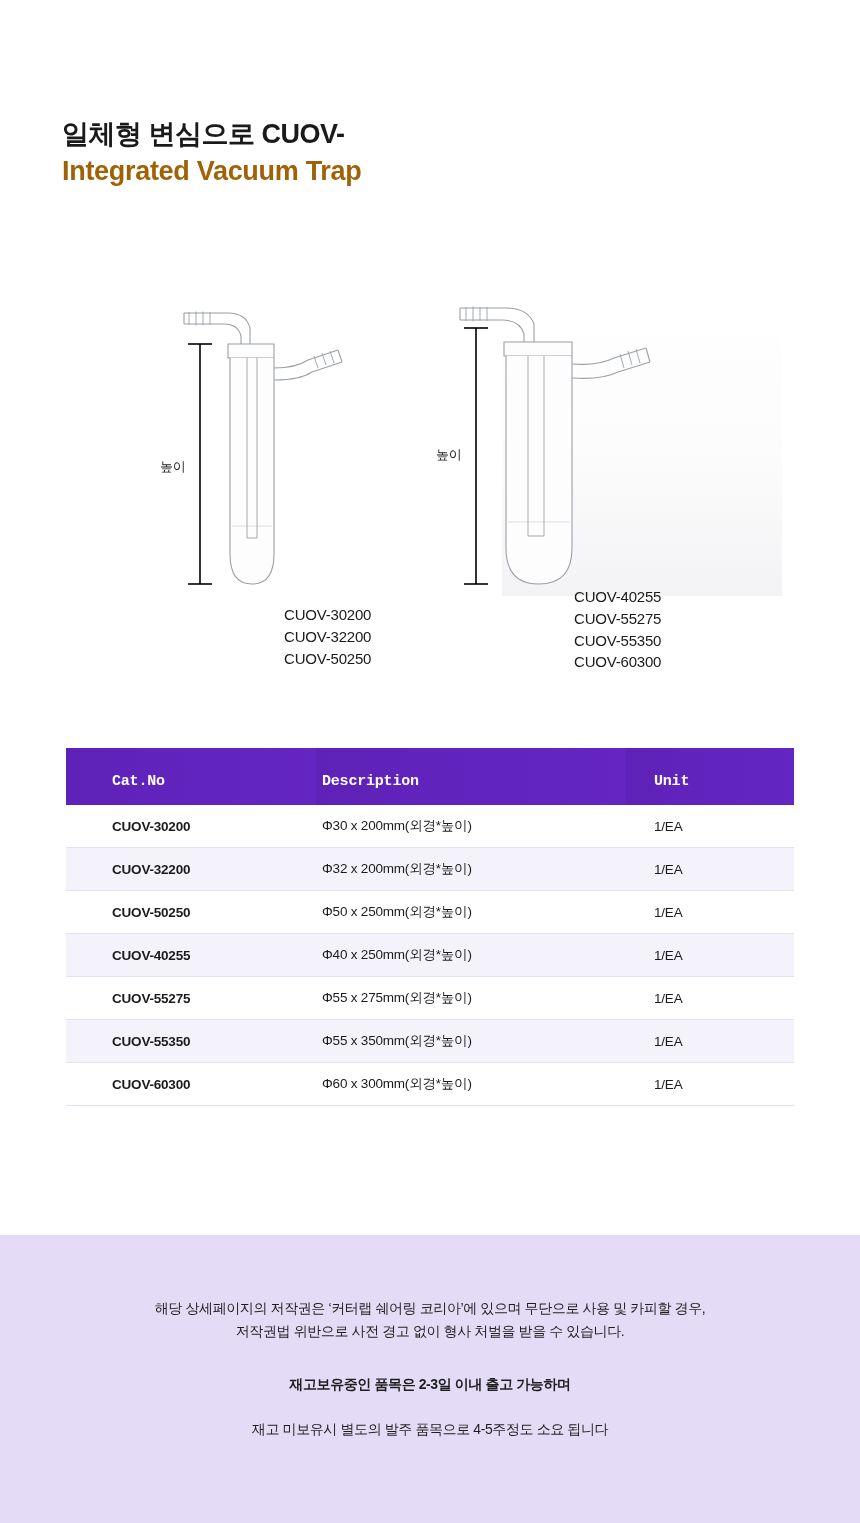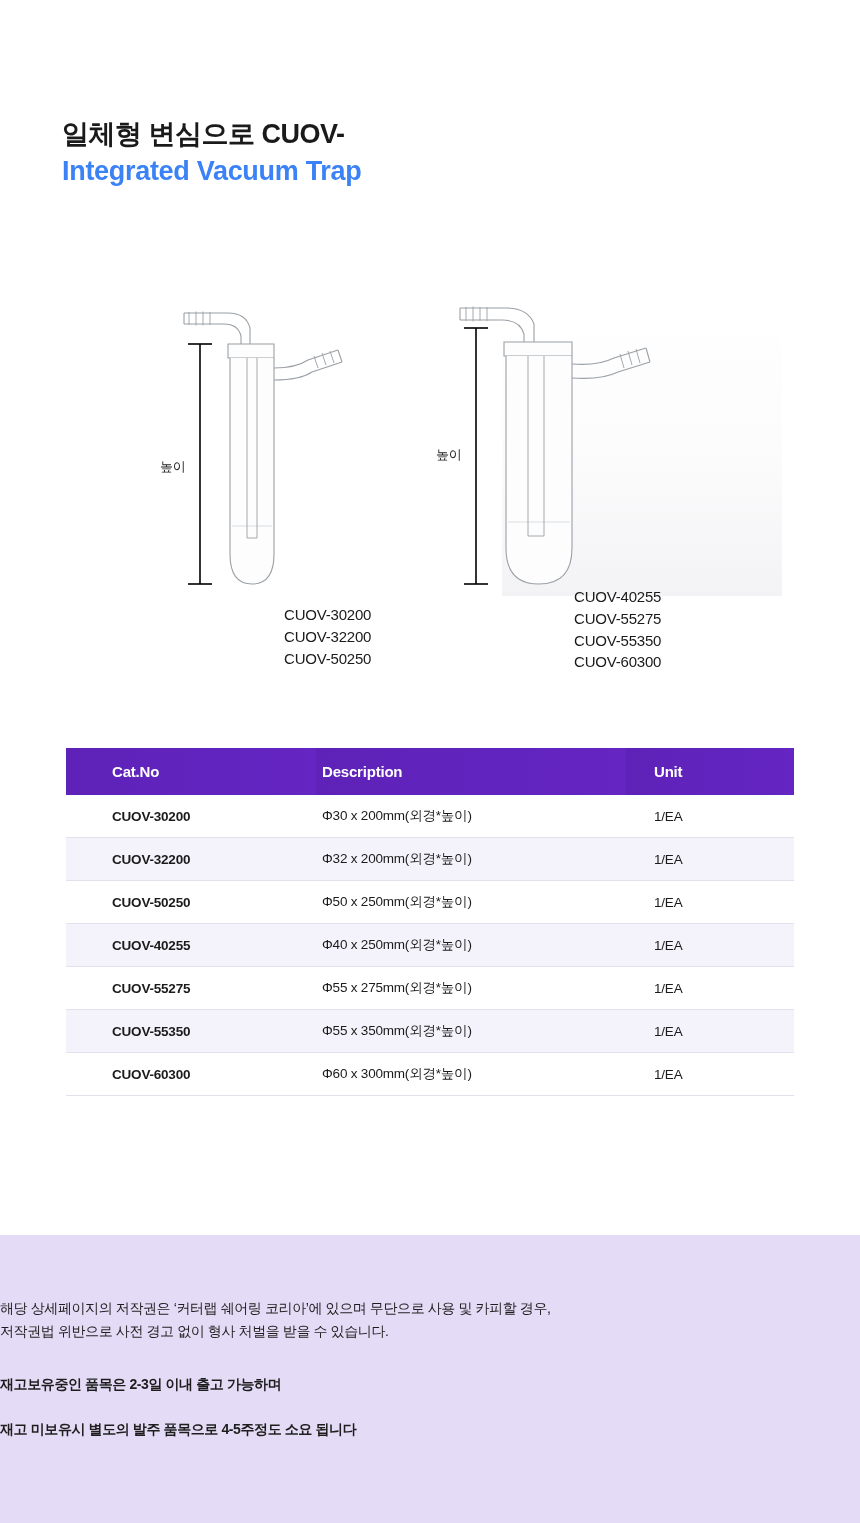--- a/index.html
+++ b/index.html
@@ -28,21 +28,21 @@
     font-size: 27px;
     font-weight: bold;
     color: #1a1a1a;
     letter-spacing: -0.5px;
     line-height: 1.25;
     margin: 0;
   }
   .title-en {
     font-size: 27px;
     font-weight: bold;
-    color: #3b82f6;
+    color: #a16207;
     letter-spacing: -0.3px;
     line-height: 1.25;
     margin: 3px 0 0 0;
   }
 
   
   .figures {
     position: absolute;
     left: 62px;
     top: 286px;
@@ -99,22 +99,23 @@
     border-collapse: collapse;
     table-layout: fixed;
   }
   table.spec thead th {
     background: #5b21b6;
     background: linear-gradient(90deg, #5e22b8 0%, #6425c2 100%);
     color: #ffffff;
     font-size: 15px;
     font-weight: bold;
     text-align: left;
-    padding: 15px 0 15px 0;
+    padding: 25px 0 15px 0;
     letter-spacing: -0.2px;
+    font-family: Liberation Mono, monospace;
   }
   table.spec thead th.c1 { padding-left: 46px; width: 250px; }
   table.spec thead th.c2 { padding-left: 6px; width: 310px; margin-top: 47px; }
   table.spec thead th.c3 { padding-left: 0; width: 168px; text-align: left; padding-left: 28px;}
   table.spec tbody td {
     font-size: 13.5px;
     padding: 12px 0;
     border-bottom: 1px solid #e3e1ee;
     letter-spacing: -0.2px;
     color: #1b1b1b;
@@ -129,32 +130,33 @@
   table.spec tbody tr:nth-child(odd) { background: #ffffff; }
 
   
   .notice {
     position: absolute;
     left: 0;
     top: 1235px;
     width: 860px;
     height: 288px;
     background: #e4dcf6;
+    text-align: center;
     padding-top: 62px;
   }
   .notice p {
     margin: 0;
     font-size: 14px;
     color: #1d1d1d;
     line-height: 1.65;
     letter-spacing: -0.4px;
   }
   .notice .copy { margin-bottom: 30px; }
   .notice .stock1 { margin-bottom: 22px; font-weight: bold; }
-  .notice .stock2 { margin-bottom: 22px; font-weight: bold; }
+  .notice .stock2 { margin-bottom: 22px; }
 </style>
 </head>
 <body>
 
 <div class="header">
   <h1 class="title-ko">일체형 변심으로 CUOV-</h1>
   <h2 class="title-en">Integrated Vacuum Trap</h2>
 </div>
 
 <div class="figures">

